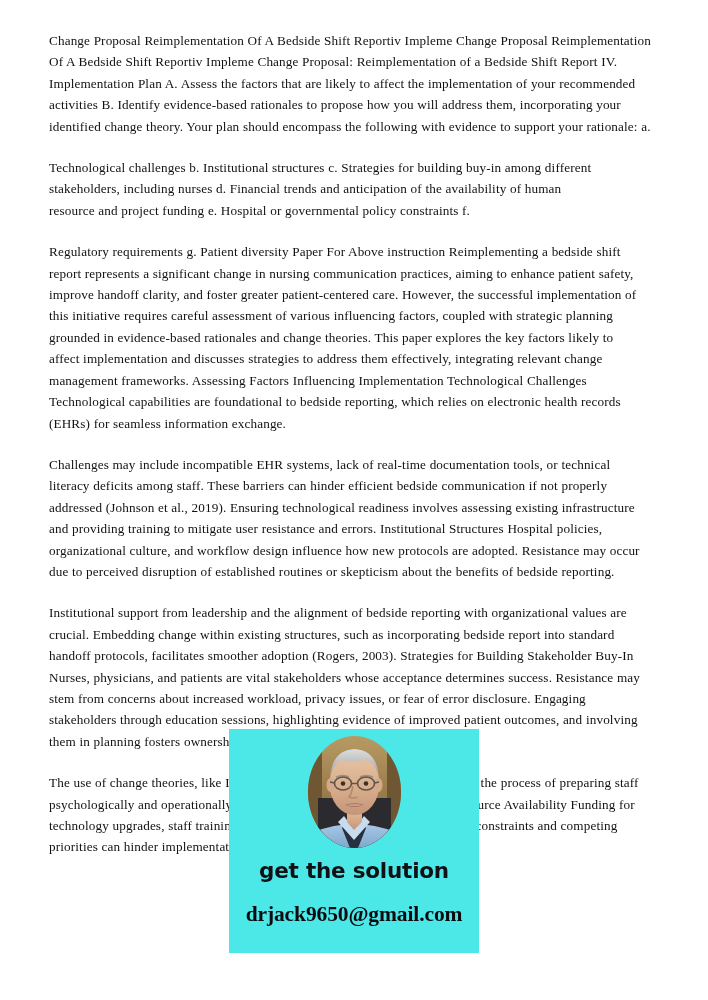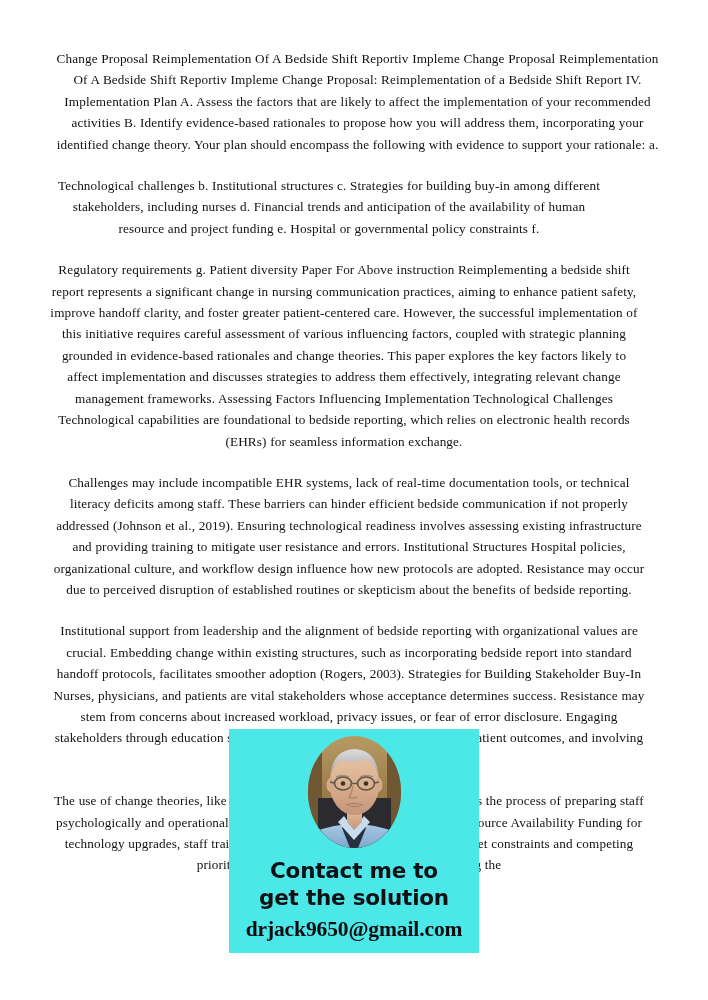--- a/index.html
+++ b/index.html
@@ -26,24 +26,24 @@
   }
 
   #doc-body {
     position: absolute;
     left: 49px;
     top: 30px;
     width: 617px;
   }
 
   .para {
-    margin: 18px 0 20px 0;
+    margin: 0 0 20px 0;
     font-size: 13.2px;
     line-height: 21.4px;
-    text-align: center;
+    text-align: left;
     color: #111111;
     letter-spacing: 0.01em;
     word-spacing: 0.01em;
   }
   .para:last-child { margin-bottom: 0; }
 
   
   .para.w1 { width: 617px; }
   .para.w2 { width: 560px; font-family: Liberation Serif, serif; }
   .para.w3 { width: 590px; }
@@ -84,21 +84,21 @@
     font-family: "DejaVu Sans", "Liberation Sans", sans-serif;
     font-weight: 700;
     font-size: 21.5px;
     line-height: 27px;
     color: #111115;
     letter-spacing: -0.01em;
   }
   #contact-lines .cl { display: block; white-space: nowrap; }
 
   #contact-email {
-    margin-top: 6px;
+    margin-top: 18px;
     font-family: "Liberation Serif", "DejaVu Serif", serif;
     font-weight: 700;
     font-size: 21.5px;
     line-height: 24px;
     color: #0c0c10;
     white-space: nowrap;
     letter-spacing: -0.005em;
   }
 </style>
 </head>
@@ -160,20 +160,19 @@
         <path d="M66.5 47 L71 46" stroke="#5e564a" stroke-width="1.4"></path>
         <ellipse cx="35" cy="47.5" rx="2.3" ry="2.3" fill="#3a3128"></ellipse>
         <ellipse cx="58" cy="47.5" rx="2.3" ry="2.3" fill="#3a3128"></ellipse>
         <path d="M45 50 Q43.5 58 41 61 Q45 63 49.5 61" stroke="#b08a6e" stroke-width="1.5" fill="none"></path>
         <path d="M38 69 Q46.5 73 55 69 Q46.5 71.5 38 69 Z" fill="#9b6758"></path>
         <path d="M38 69 Q46.5 66 55 69" stroke="#a9776a" stroke-width="1.2" fill="none"></path>
       </svg>
     </div>
 
     <div id="contact-lines" style="color: rgb(17, 17, 21);">
-      <span class="cl">Contact me to</span>
       <span class="cl">get the solution</span>
     </div>
 
     <div id="contact-email">drjack9650@gmail.com</div>
   </div>
 
 </div>
 
 </body></html>

